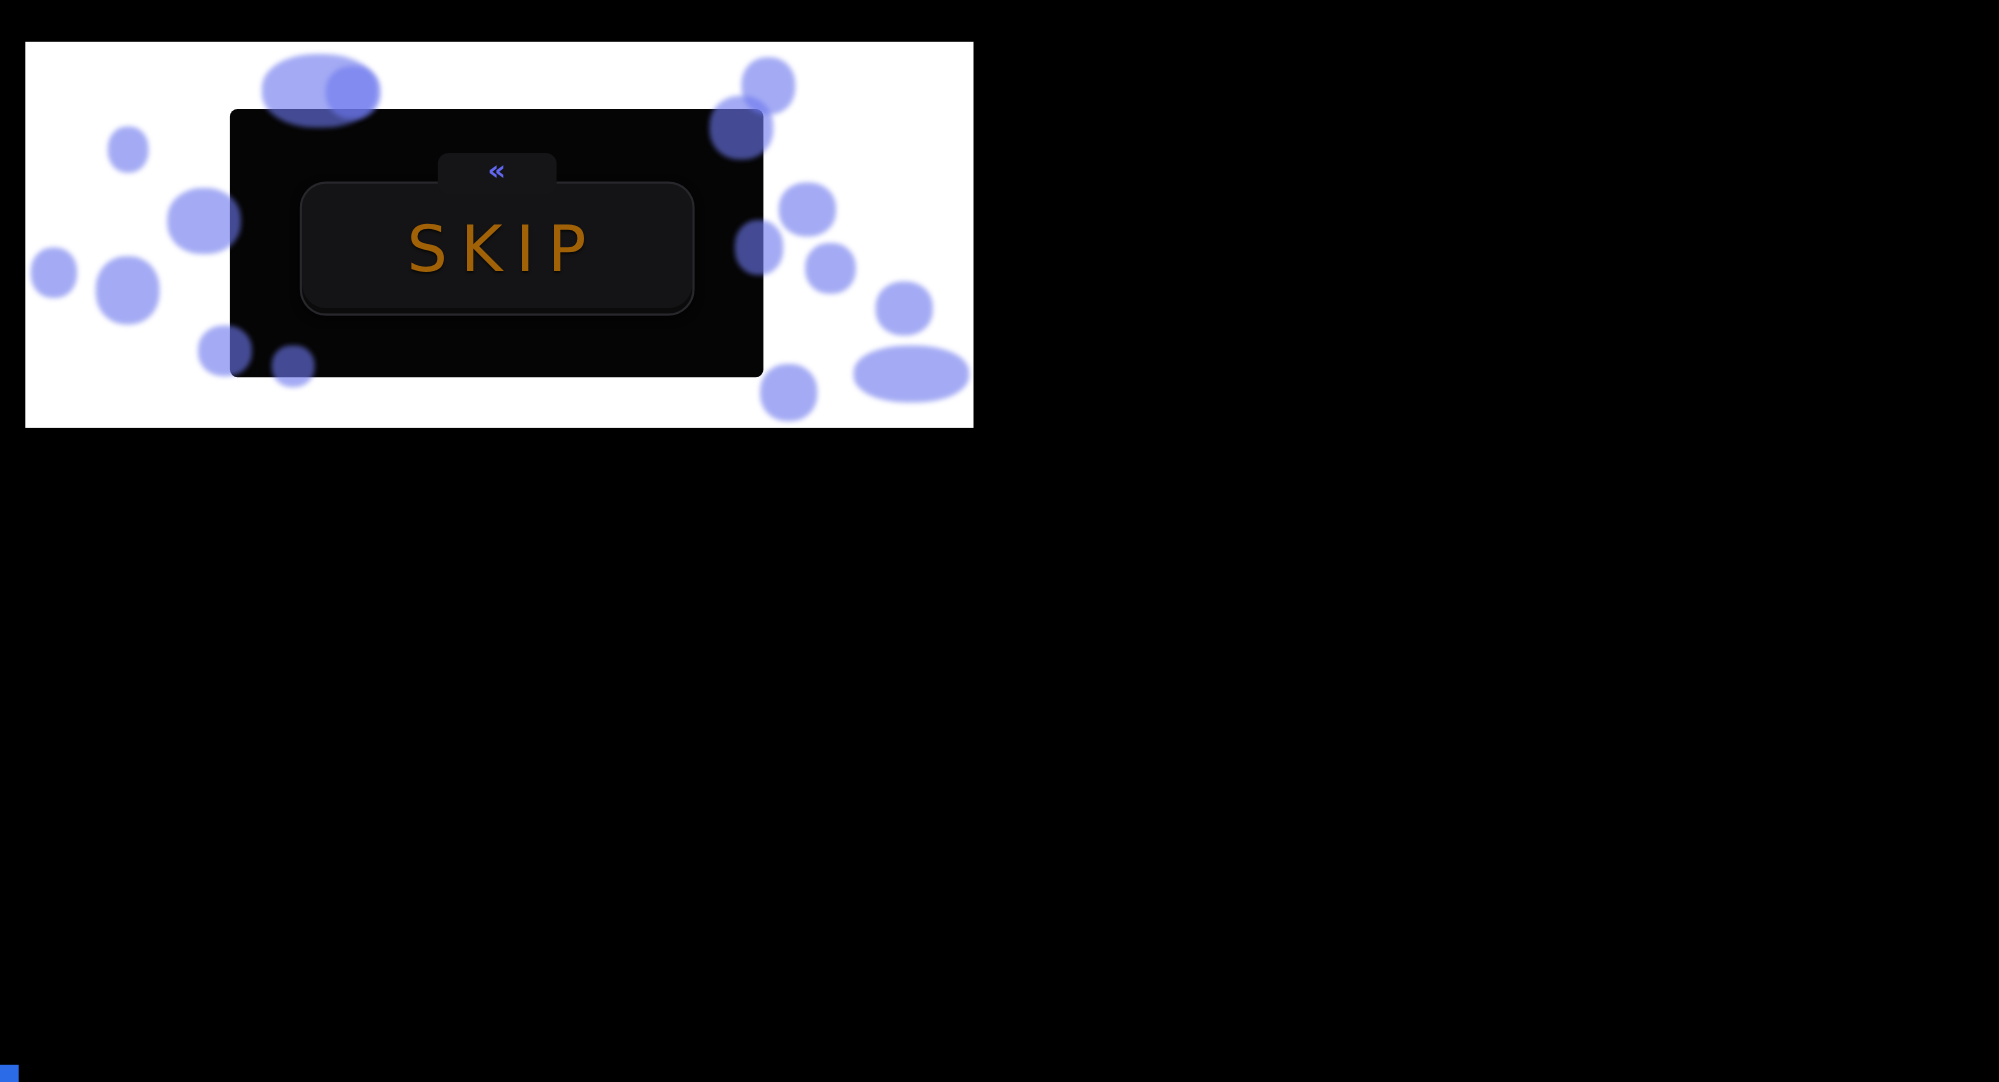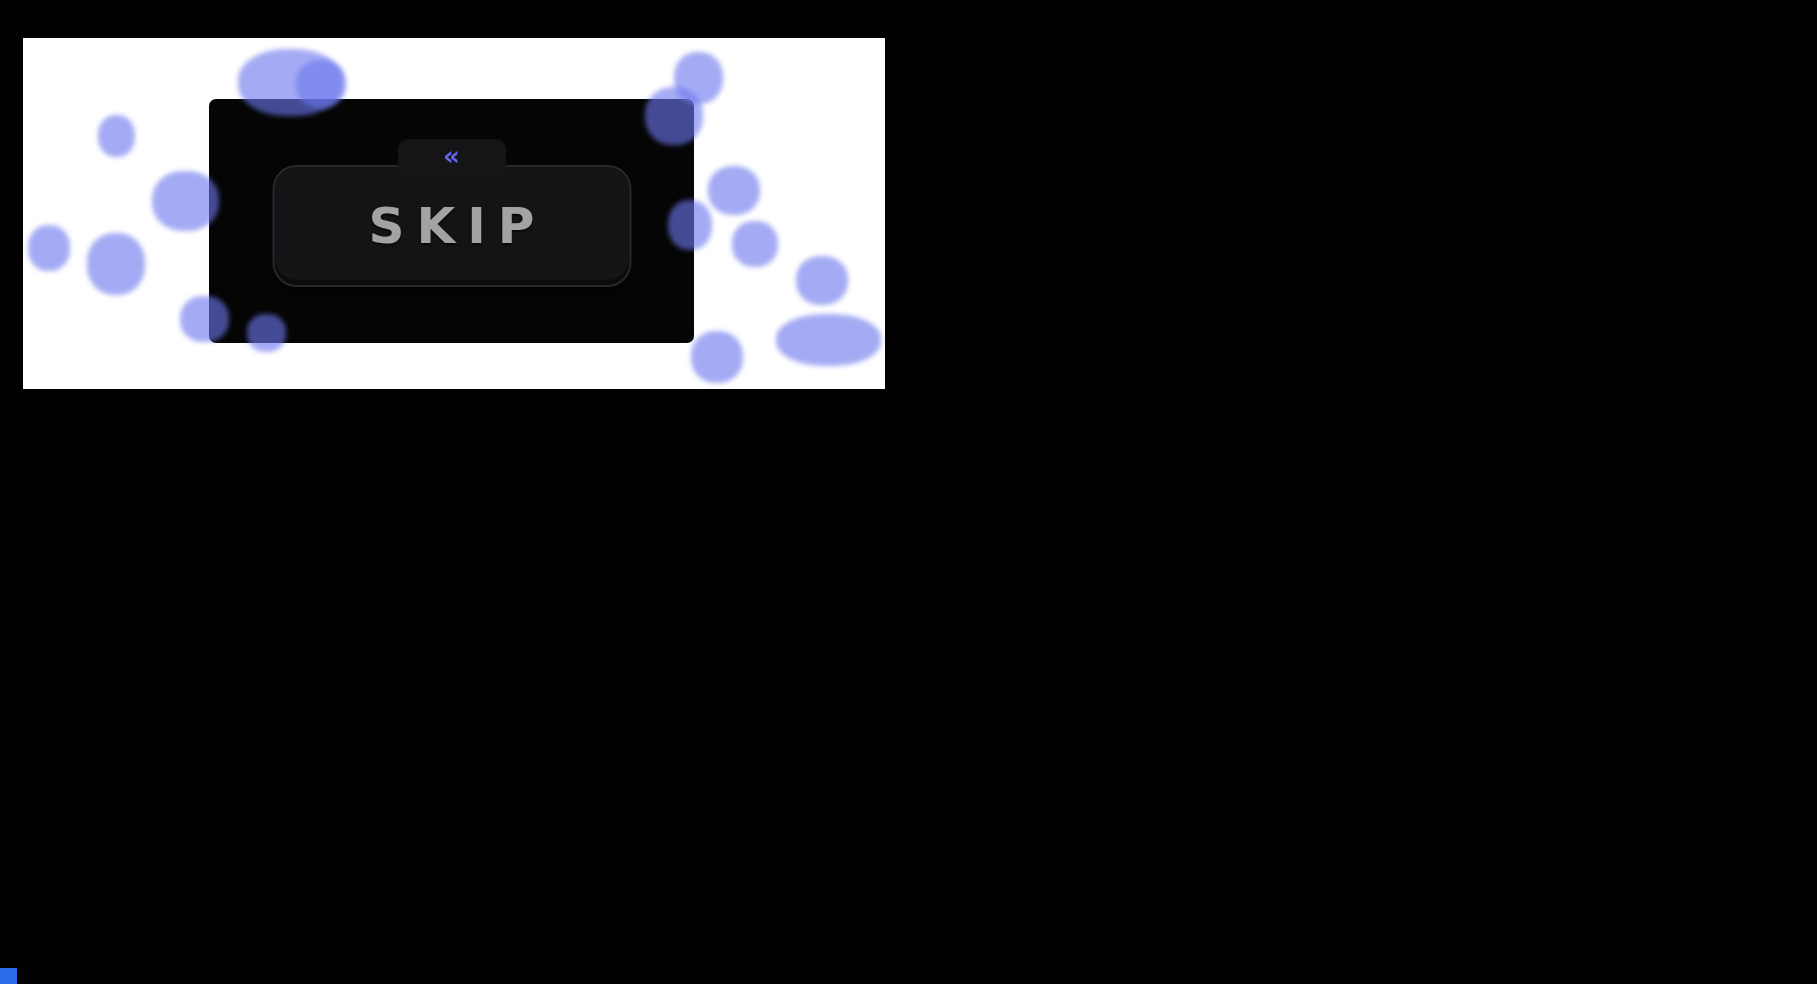--- a/index.html
+++ b/index.html
@@ -71,23 +71,23 @@
     border: 2px solid #27272c;
     border-radius: 24px;
     box-shadow: inset 0 -5px 0 rgba(0,0,0,0.45), 0 3px 8px rgba(0,0,0,0.6);
     display: flex;
     align-items: center;
     justify-content: center;
     z-index: 1;
     cursor: pointer;
   }
   .skip-button .label {
-    color: #a3a3a3;
-    font-size: 50px;
-    font-weight: 700;
+    color: #a16207;
+    font-size: 58px;
+    font-weight: 400;
     letter-spacing: 12px;
     padding-left: 12px; 
     text-shadow: 0 2px 2px rgba(0,0,0,0.55);
   }
   
   .blob-layer {
     position: absolute;
     left: 0; top: 0;
     width: 100%; height: 100%;
     pointer-events: none;

